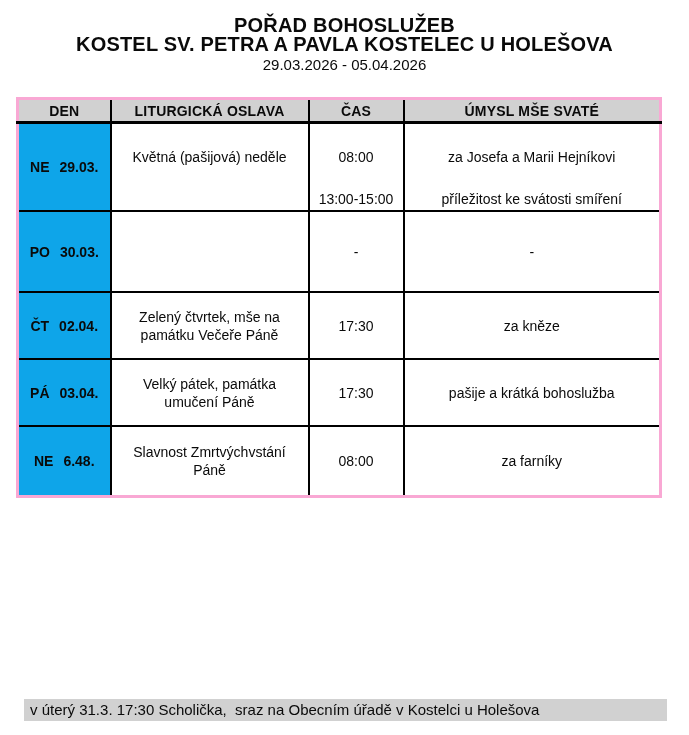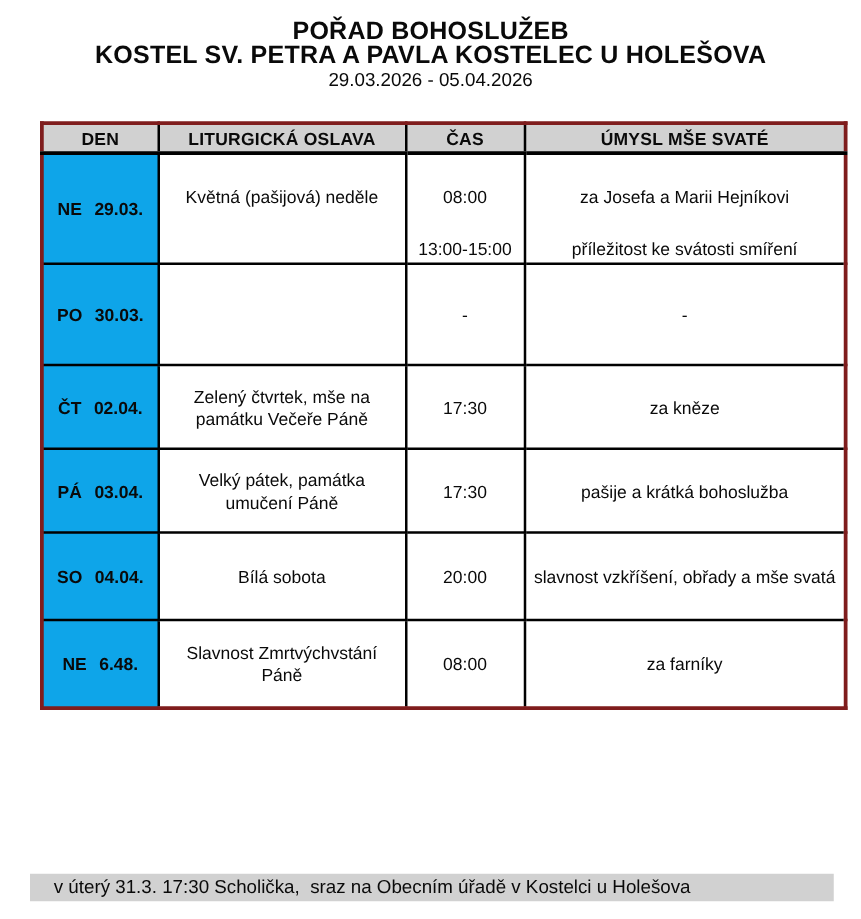--- a/index.html
+++ b/index.html
@@ -15,25 +15,25 @@
   
   .titles { text-align: center; padding-top: 16px; }
   .title-main, .title-sub {
     font-size: 20px; font-weight: bold; line-height: 19px;
     letter-spacing: 0.2px;
   }
   .title-date { font-size: 15px; line-height: 19px; margin-top: 1px; }
 
   
   table.schedule {
-    position: absolute; left: 32px; top: 97px;
+    position: absolute; left: 16px; top: 97px;
     width: 643px;
     border-collapse: collapse;
     table-layout: fixed;
-    border: 3px solid #7f1d1d;
+    border: 3px solid #f9a8d4;
     padding-left: 34px;
   }
   col.c-den   { width: 93px; }
   col.c-osl   { width: 198px; }
   col.c-cas   { width: 95px; }
   col.c-umysl { width: 257px; }
 
   th {
     background: #d1d1d1;
     border: 2px solid #000;
@@ -68,21 +68,21 @@
   .line1 { margin-top: 22px; }
   .line2 { margin-top: 24px; }
 
   
   .note {
     position: absolute; left: 24px; top: 699px;
     width: 643px; height: 22px;
     background: #d1d1d1;
     box-sizing: border-box;
     font-size: 15px; line-height: 22px;
-    padding-left: 19px;
+    padding-left: 6px;
     white-space: pre-wrap;
     text-align: left;
   }
 </style>
 </head>
 <body>
 
 <div class="page">
 
   <div class="titles">
@@ -147,28 +147,20 @@
 
       <tr class="r-std">
         <td class="day">
           <span class="day-abbr">PÁ</span><span class="day-date">03.04.</span>
         </td>
         <td>Velký pátek, památka umučení Páně</td>
         <td>17:30</td>
         <td>pašije a krátká bohoslužba</td>
       </tr>
 
-      <tr class="r-big">
-        <td class="day">
-          <span class="day-abbr">SO</span><span class="day-date">04.04.</span>
-        </td>
-        <td>Bílá sobota</td>
-        <td>20:00</td>
-        <td>slavnost vzkříšení, obřady a mše svatá</td>
-      </tr>
 
       <tr class="r-big">
         <td class="day">
           <span class="day-abbr">NE</span><span class="day-date">6.48.</span>
         </td>
         <td>Slavnost Zmrtvýchvstání Páně</td>
         <td>08:00</td>
         <td>za farníky</td>
       </tr>
 

